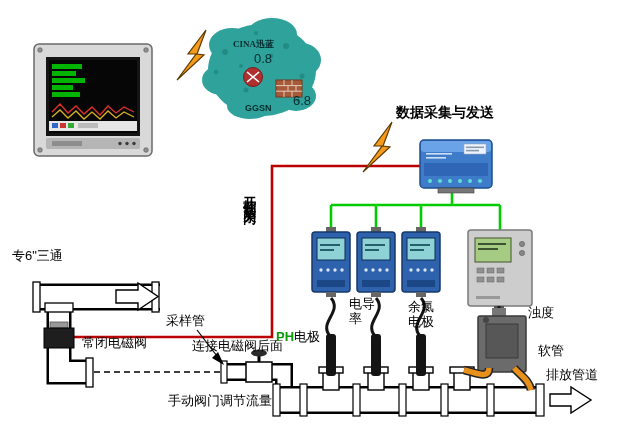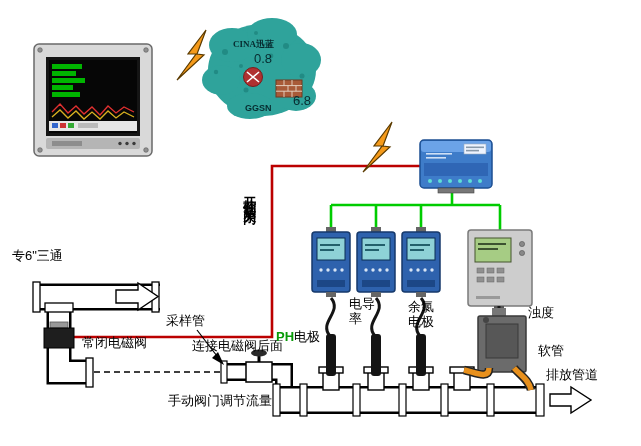--- a/index.html
+++ b/index.html
@@ -286,20 +286,21 @@
 
   <polygon points="116,290 138,290 138,283 158,296.5 138,310 138,303 116,303" fill="#fff" stroke="#000" stroke-width="1.4"></polygon>
   <polygon points="550,394 571,394 571,387 591,400 571,413 571,406 550,406" fill="#fff" stroke="#000" stroke-width="1.4"></polygon>
 
   <g>
     <path d="M 197 330 L 217 356" stroke="#000" stroke-width="1.2" fill="none"></path>
     <polygon points="224,365 212,358 218,352" fill="#000"></polygon>
   </g>
 </svg>
 
+  <div class="lbl lbl-bold" style="left:396px;top:104px;">数据采集与发送</div>
 
   <div class="lbl lbl-vert" style="left:242px;top:186px;height:96px;">开控制启关闭</div>
 
   <div class="lbl" style="left:12px;top:248px;">专6"三通</div>
 
 
   <div class="lbl" style="left:82px;top:335px;">常闭电磁阀</div>
 
   <div class="lbl" style="left:166px;top:313px;">采样管</div>
 

